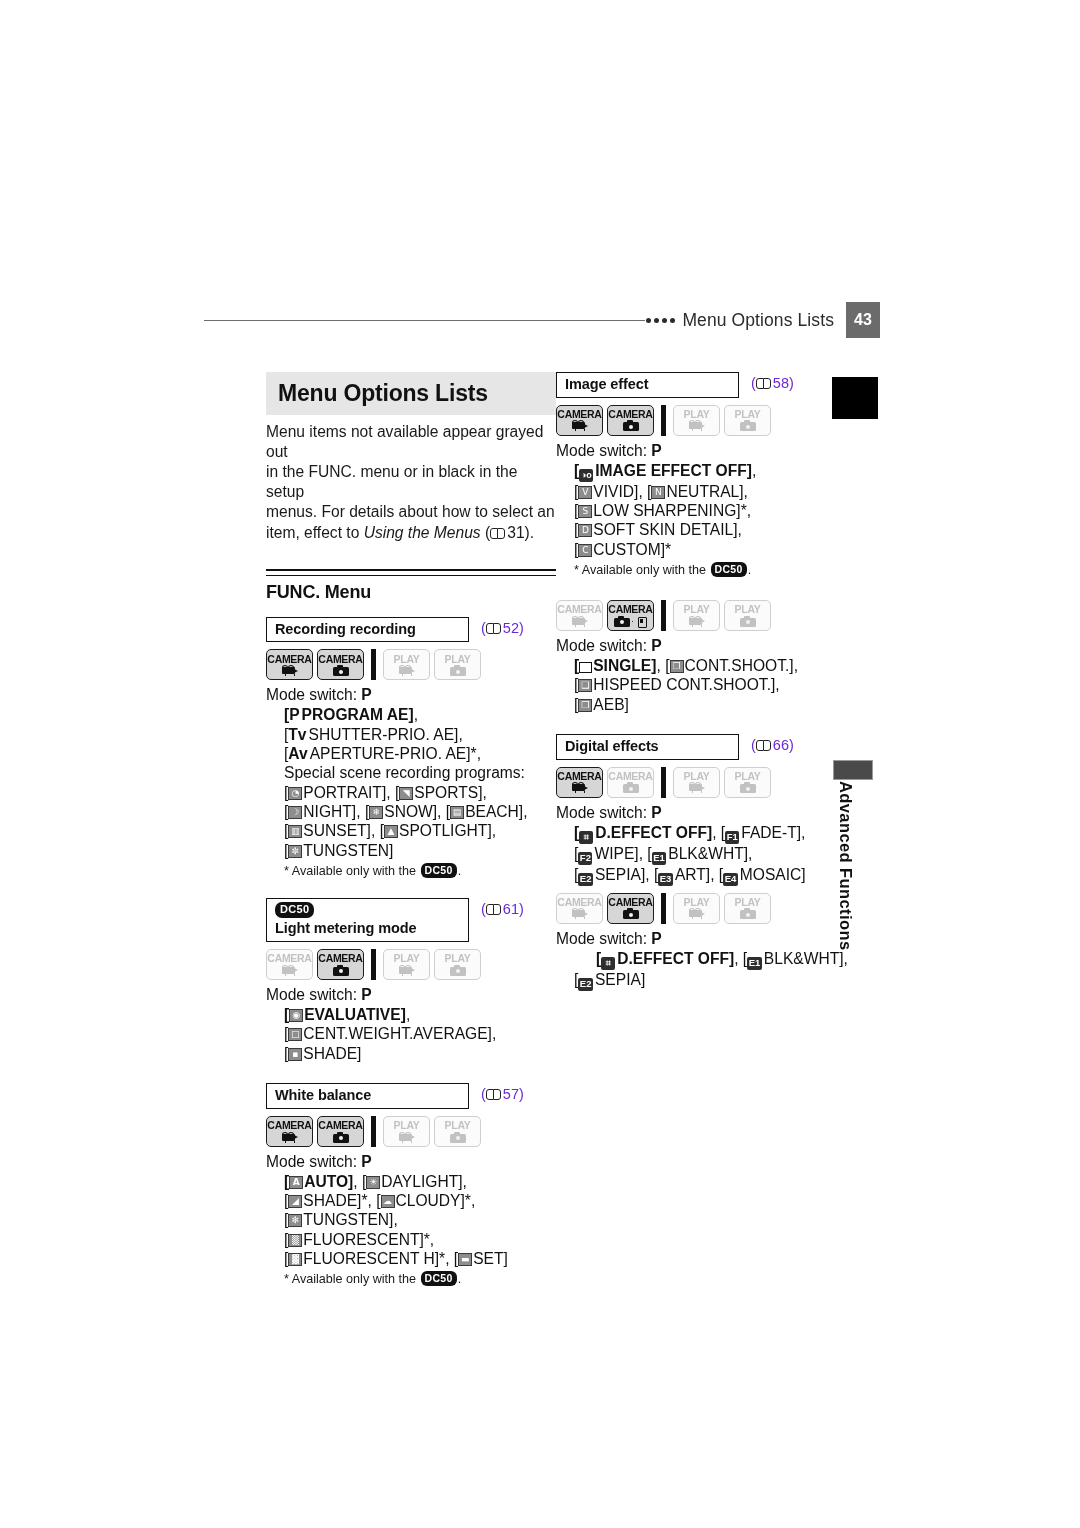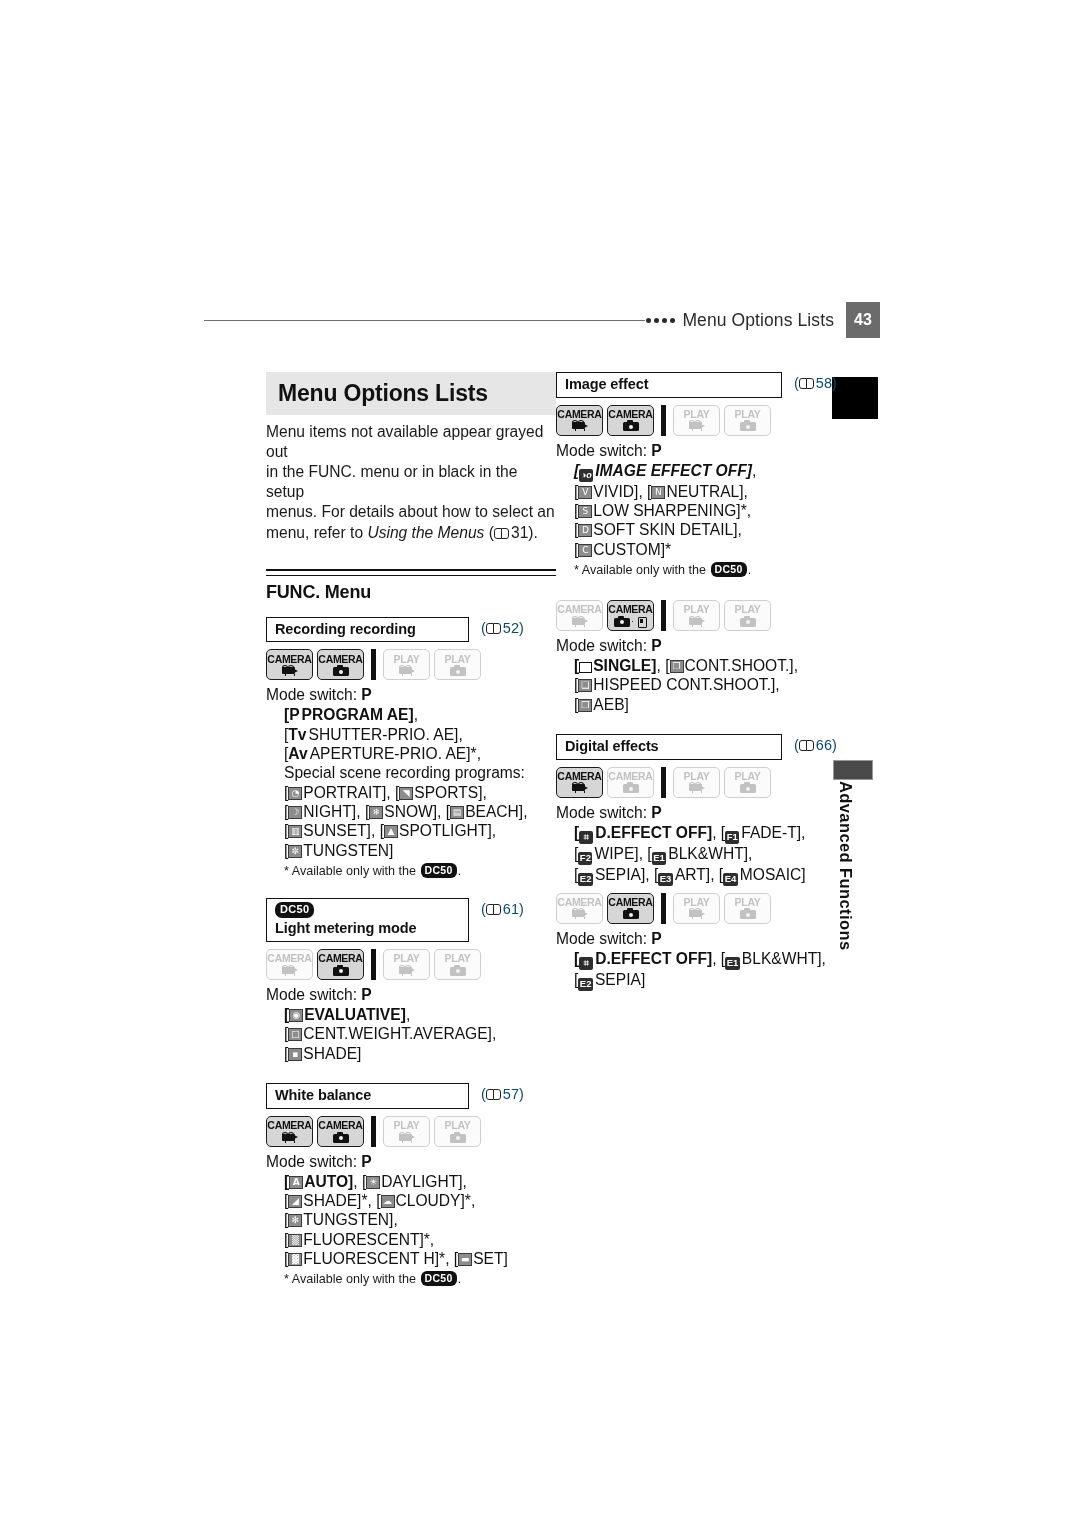--- a/index.html
+++ b/index.html
@@ -148,21 +148,21 @@
   .item-box {
     border: 1.3px solid #111;
     box-sizing: border-box;
     padding: 3px 8px 4px 8px;
     min-height: 24px;
     display: flex;
     flex-direction: column;
     justify-content: center;
   }
   .item-box.w-left  { width: 203px; }
-  .item-box.w-right { width: 226px; }
+  .item-box.w-right { width: 183px; }
   .item-name {
     font-size: 14.5px;
     font-weight: bold;
     letter-spacing: -0.1px;
     line-height: 1.15;
   }
   .pill {
     display: inline-block;
     background: #111;
     color: #fff;
@@ -177,21 +177,21 @@
   }
   .pill.inline {
     font-size: 10.5px;
     padding: 2px 4px 2.5px 4px;
     border-radius: 6px;
     margin: 0 1px;
     vertical-align: 1px;
   }
   .pageref {
     font-size: 14.5px;
-    color: #0c4a6e;
+    color: #6d28d9;
     padding: 3px 0 0 12px;
     white-space: nowrap;
   }
   .bookicon {
     display: inline-block;
     width: 15px;
     height: 11px;
     position: relative;
     vertical-align: -1px;
     margin-right: 2px;
@@ -391,21 +391,21 @@
 <div class="side-label">Advanced Functions</div>
 
 <div class="col col-left">
 
   <div class="chapter-title">Menu Options Lists</div>
 
   <div class="intro">
     <span>Menu items not available appear grayed out</span><br>
     <span>in the FUNC. menu or in black in the setup</span><br>
     <span>menus. For details about how to select an</span><br>
-    <span>menu, refer to </span><i>Using the Menus</i><span> (<span class="bookicon"></span><span>31</span>).</span>
+    <span>item, effect to </span><i>Using the Menus</i><span> (<span class="bookicon"></span><span>31</span>).</span>
   </div>
 
   <div class="subhead"></div>
   <div class="subhead-text">FUNC. Menu</div>
 
   <div id="left-items">
       <div class="item-block">
         <div class="item-row">
           <div class="item-box w-left">
             <div class="item-name">Recording recording</div>
@@ -623,21 +623,21 @@
             <div class="mtop">PLAY</div>
             <span class="g g-still">
               <span class="bump"></span>
               <span class="box"></span>
               <span class="eye"></span>
             </span>
           </div>
         </div>
         <div class="modeswitch"><span>Mode switch: </span><b>P</b></div>
         <div class="options">
-          <div class="line"><span style="font-weight: bold; font-style: italic;">[<span class="ico-txt" style="background: rgb(46, 46, 46); font-size: 9px;">◑ᴏ</span><span>IMAGE EFFECT OFF</span>]</span><span style="font-weight: normal;">,</span></div>
+          <div class="line"><span style="font-weight: bold;">[<span class="ico-txt" style="background: rgb(46, 46, 46); font-size: 9px;">◑ᴏ</span><span>IMAGE EFFECT OFF</span>]</span><span style="font-weight: normal;">,</span></div>
           <div class="line"><span>[<span class="ico plain"><span style="position: absolute; left: 0px; top: 0px; width: 100%; height: 100%; display: flex; align-items: center; justify-content: center; font-family: &quot;DejaVu Sans&quot;, sans-serif; font-size: 9px; color: rgb(255, 255, 255); line-height: 1;">V</span></span><span>VIVID</span>]</span><span style="font-weight: normal;">,</span> <span>[<span class="ico plain"><span style="position: absolute; left: 0px; top: 0px; width: 100%; height: 100%; display: flex; align-items: center; justify-content: center; font-family: &quot;DejaVu Sans&quot;, sans-serif; font-size: 9px; color: rgb(255, 255, 255); line-height: 1;">N</span></span><span>NEUTRAL</span>]</span><span style="font-weight: normal;">,</span></div>
           <div class="line"><span>[<span class="ico plain"><span style="position: absolute; left: 0px; top: 0px; width: 100%; height: 100%; display: flex; align-items: center; justify-content: center; font-family: &quot;DejaVu Sans&quot;, sans-serif; font-size: 9px; color: rgb(255, 255, 255); line-height: 1;">S</span></span><span>LOW SHARPENING</span>]</span><span style="font-weight: normal;">*,</span></div>
           <div class="line"><span>[<span class="ico plain"><span style="position: absolute; left: 0px; top: 0px; width: 100%; height: 100%; display: flex; align-items: center; justify-content: center; font-family: &quot;DejaVu Sans&quot;, sans-serif; font-size: 9px; color: rgb(255, 255, 255); line-height: 1;">D</span></span><span>SOFT SKIN DETAIL</span>]</span><span style="font-weight: normal;">,</span></div>
           <div class="line"><span>[<span class="ico plain"><span style="position: absolute; left: 0px; top: 0px; width: 100%; height: 100%; display: flex; align-items: center; justify-content: center; font-family: &quot;DejaVu Sans&quot;, sans-serif; font-size: 9px; color: rgb(255, 255, 255); line-height: 1;">C</span></span><span>CUSTOM</span>]</span><span style="font-weight: normal;">*</span></div>
         </div>
         <div class="footnote"><span>* Available only with the </span><span class="pill inline">DC50</span><span>.</span></div>
         <div style="height: 16px;"></div>
       </div>
       <div class="item-block">
         <div class="modes">
@@ -780,19 +780,19 @@
             <div class="mtop">PLAY</div>
             <span class="g g-still">
               <span class="bump"></span>
               <span class="box"></span>
               <span class="eye"></span>
             </span>
           </div>
         </div>
         <div class="modeswitch"><span>Mode switch: </span><b>P</b></div>
         <div class="options">
-          <div class="line"><span style="font-weight: bold;">[<span class="ico-txt" style="background: rgb(46, 46, 46); font-size: 9px;">⌗</span><span>D.EFFECT OFF</span>]</span><span style="font-weight: normal;">,</span> <span>[<span class="ico-txt">E1</span><span>BLK&amp;WHT</span>]</span><span style="font-weight: normal;">,</span></div>
+          <div class="line"><span style="font-weight: bold; margin-left: 22px;">[<span class="ico-txt" style="background: rgb(46, 46, 46); font-size: 9px;">⌗</span><span>D.EFFECT OFF</span>]</span><span style="font-weight: normal;">,</span> <span>[<span class="ico-txt">E1</span><span>BLK&amp;WHT</span>]</span><span style="font-weight: normal;">,</span></div>
           <div class="line"><span>[<span class="ico-txt">E2</span><span>SEPIA</span>]</span></div>
         </div>
         <div style="height: 16px;"></div>
       </div>
     </div>
 </div>
 
 </body></html>

